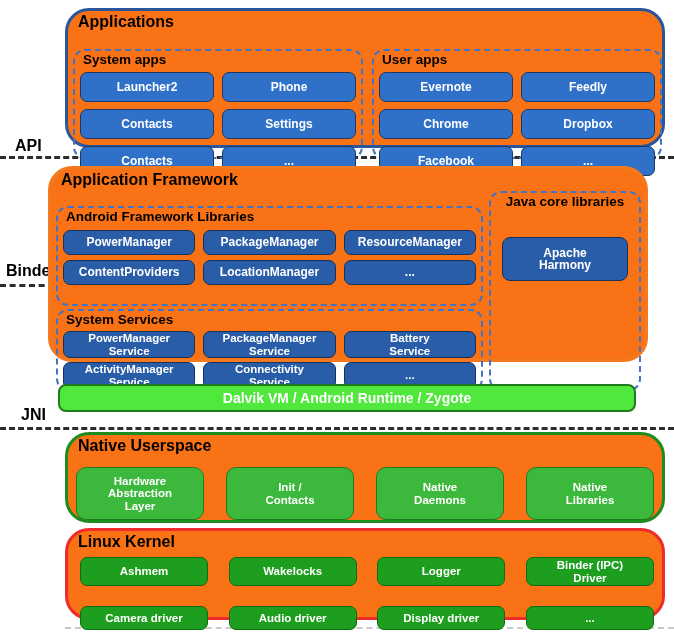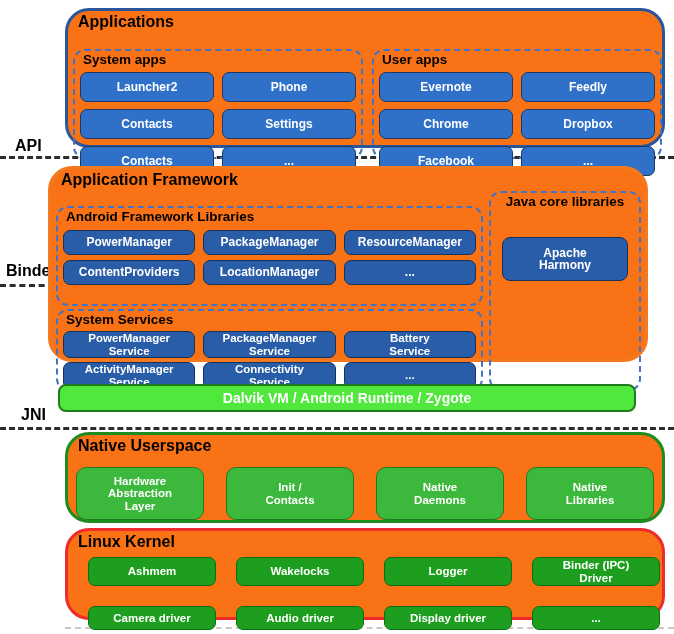--- a/index.html
+++ b/index.html
@@ -51,21 +51,21 @@
     background:var(--runtime-green); border:2px solid var(--runtime-green-border);
     border-radius:8px; box-sizing:border-box; display:flex; align-items:center; justify-content:center;
     color:#fff; font-weight:bold; font-size:14px;text-align:center;
   }
 
   #native-box { left:65px; top:432px; width:600px; height:91px; border:3px solid var(--native-border);padding-left:9px; }
   #native-row { position:absolute; left:8px; right:8px; top:24px; display:flex; justify-content:space-between;margin-top:8px; }
   #native-row .pill { width:128px; height:53px; }
 
   #kernel-box { left:65px; top:528px; width:600px; height:92px; border:3px solid var(--kernel-border); }
-  #kernel-grid{ position:absolute; left:20px; right:8px; top:26px; display:grid;
+  #kernel-grid{ position:absolute; left:12px; right:8px; top:26px; display:grid;
                 grid-template-columns:repeat(4,128px); grid-template-rows:29px 24px;
                 justify-content:space-between; row-gap:4px;gap:20px; }
 
   #api-line    { top:156px; left:0; width:674px; }
   #binder-line { top:284px; left:0; width:64px; }
   #jni-line    { top:427px; left:0; width:674px; }
   #bottom-line { top:627px; left:65px; width:609px; border-top:2px dashed #c9c9c9; }
 
   #api-label    { left:15px; top:137px; }
   #binder-label { left:6px;  top:262px; }

